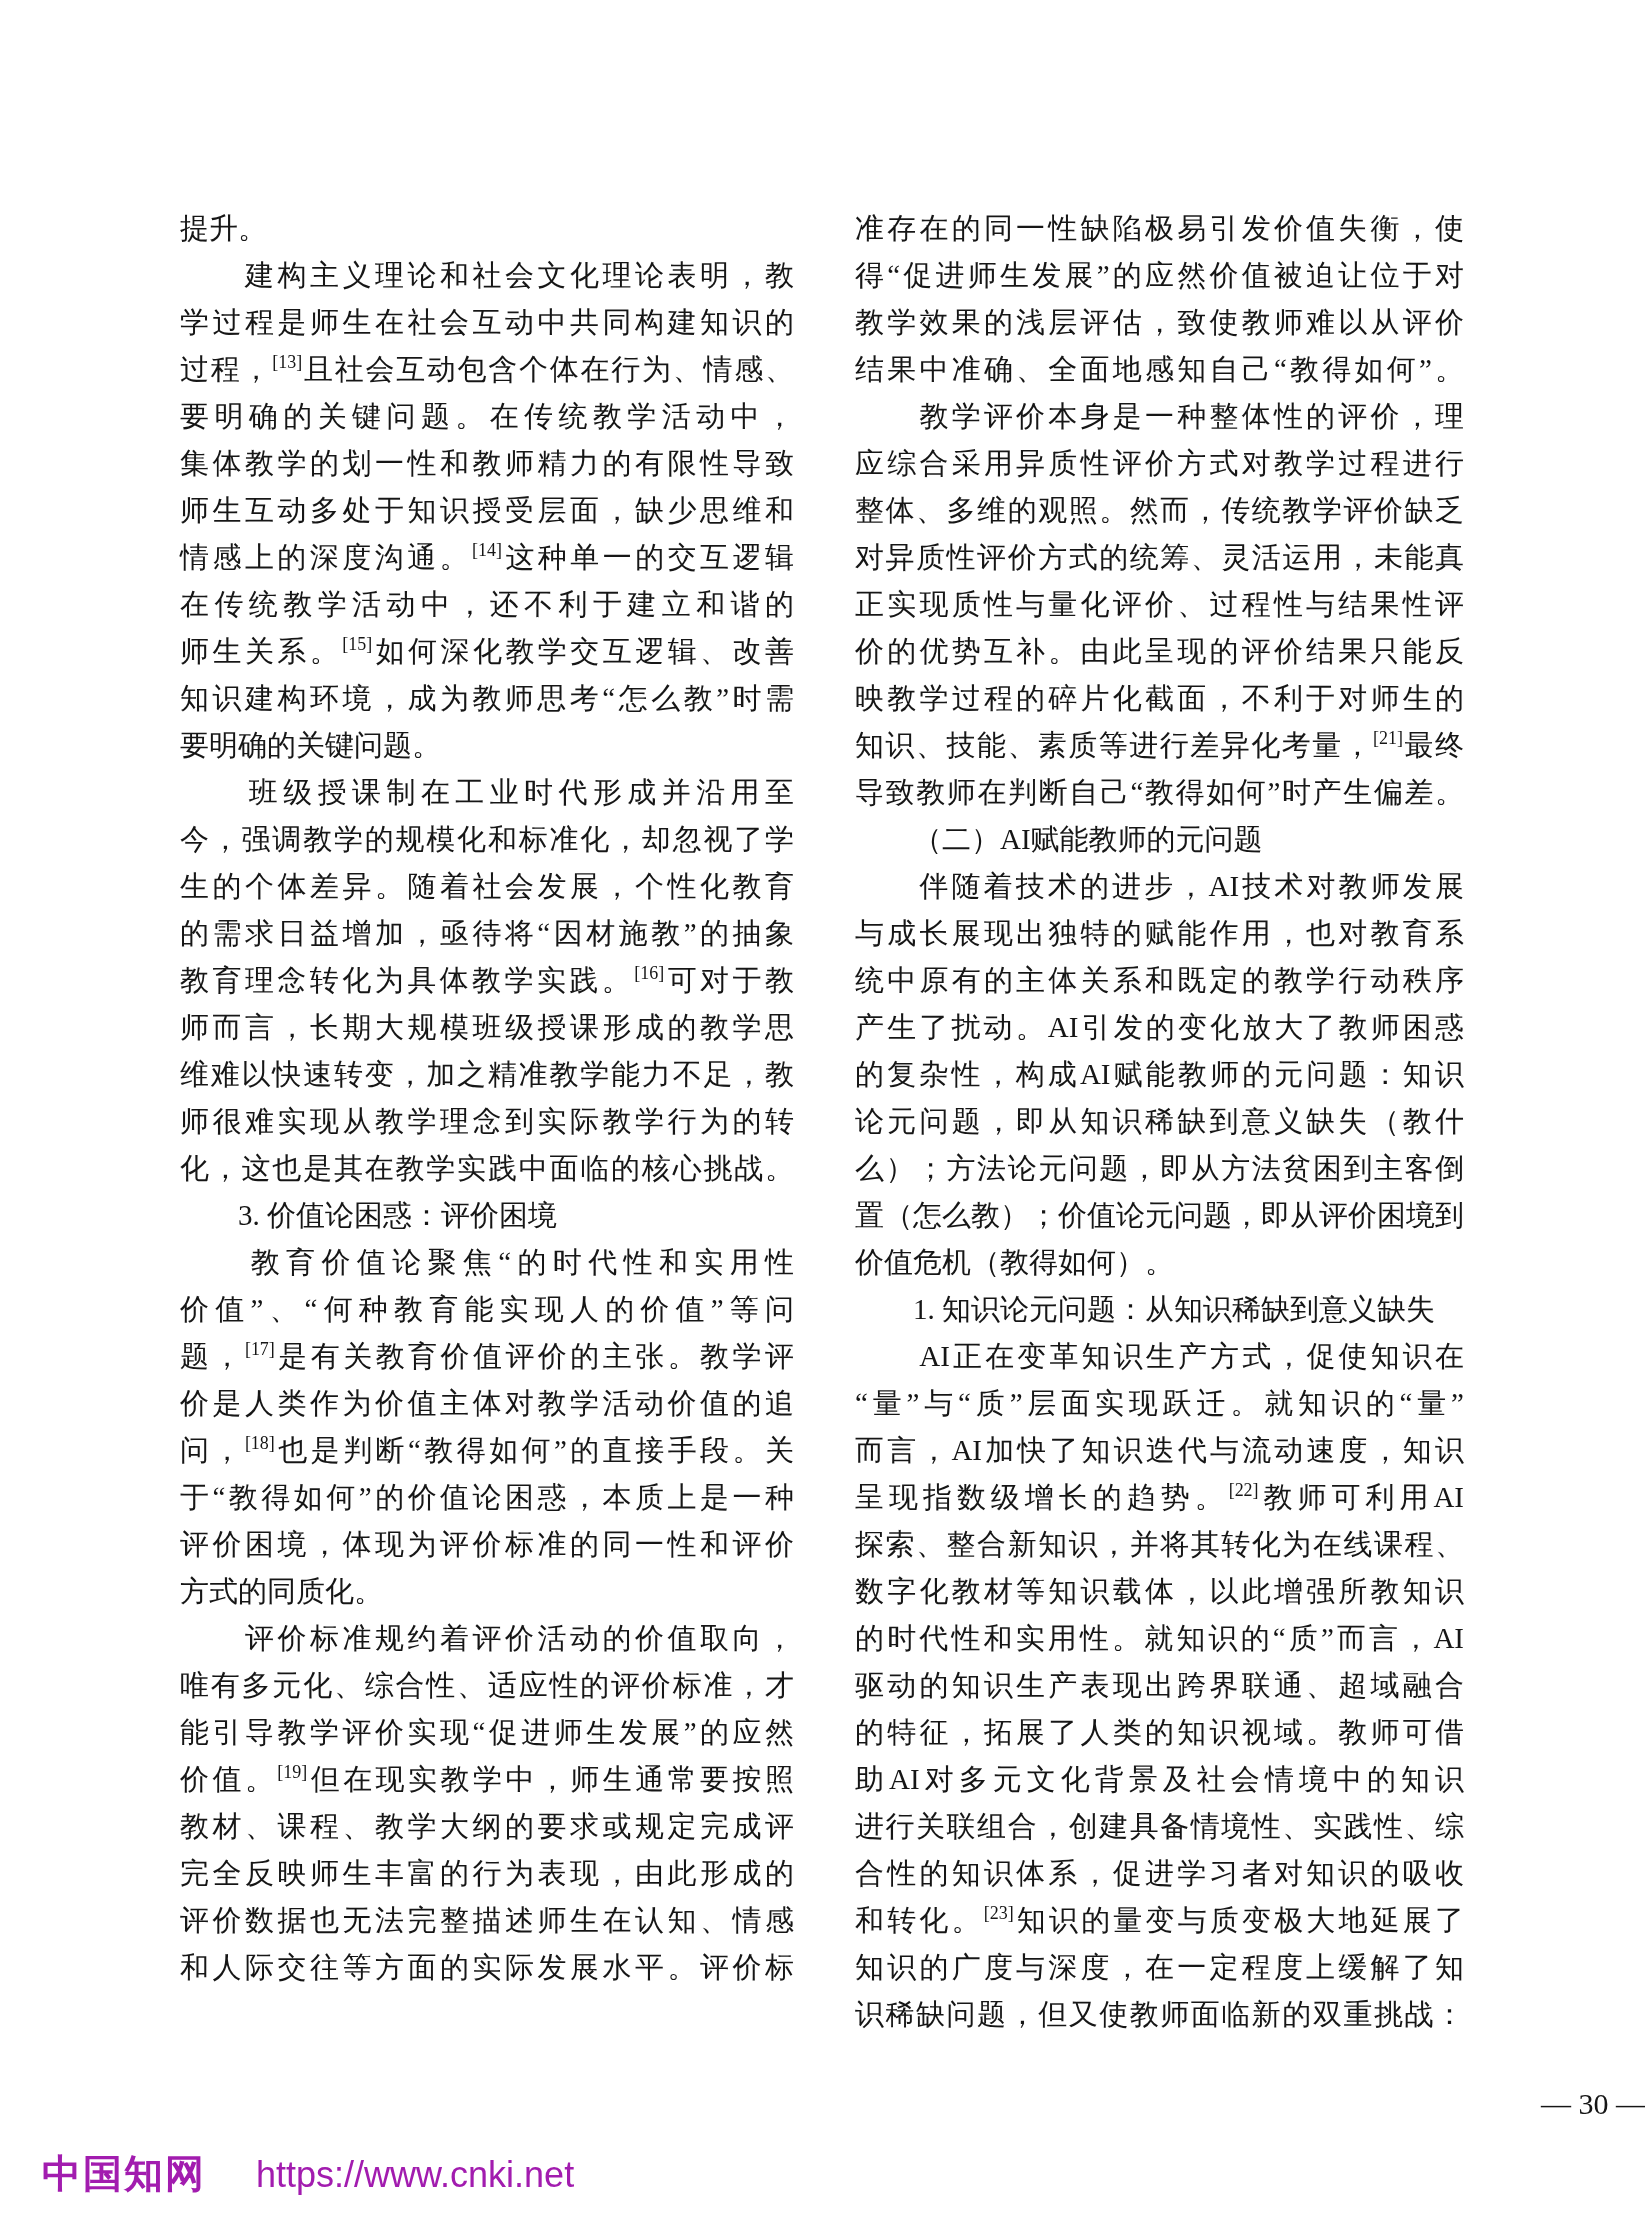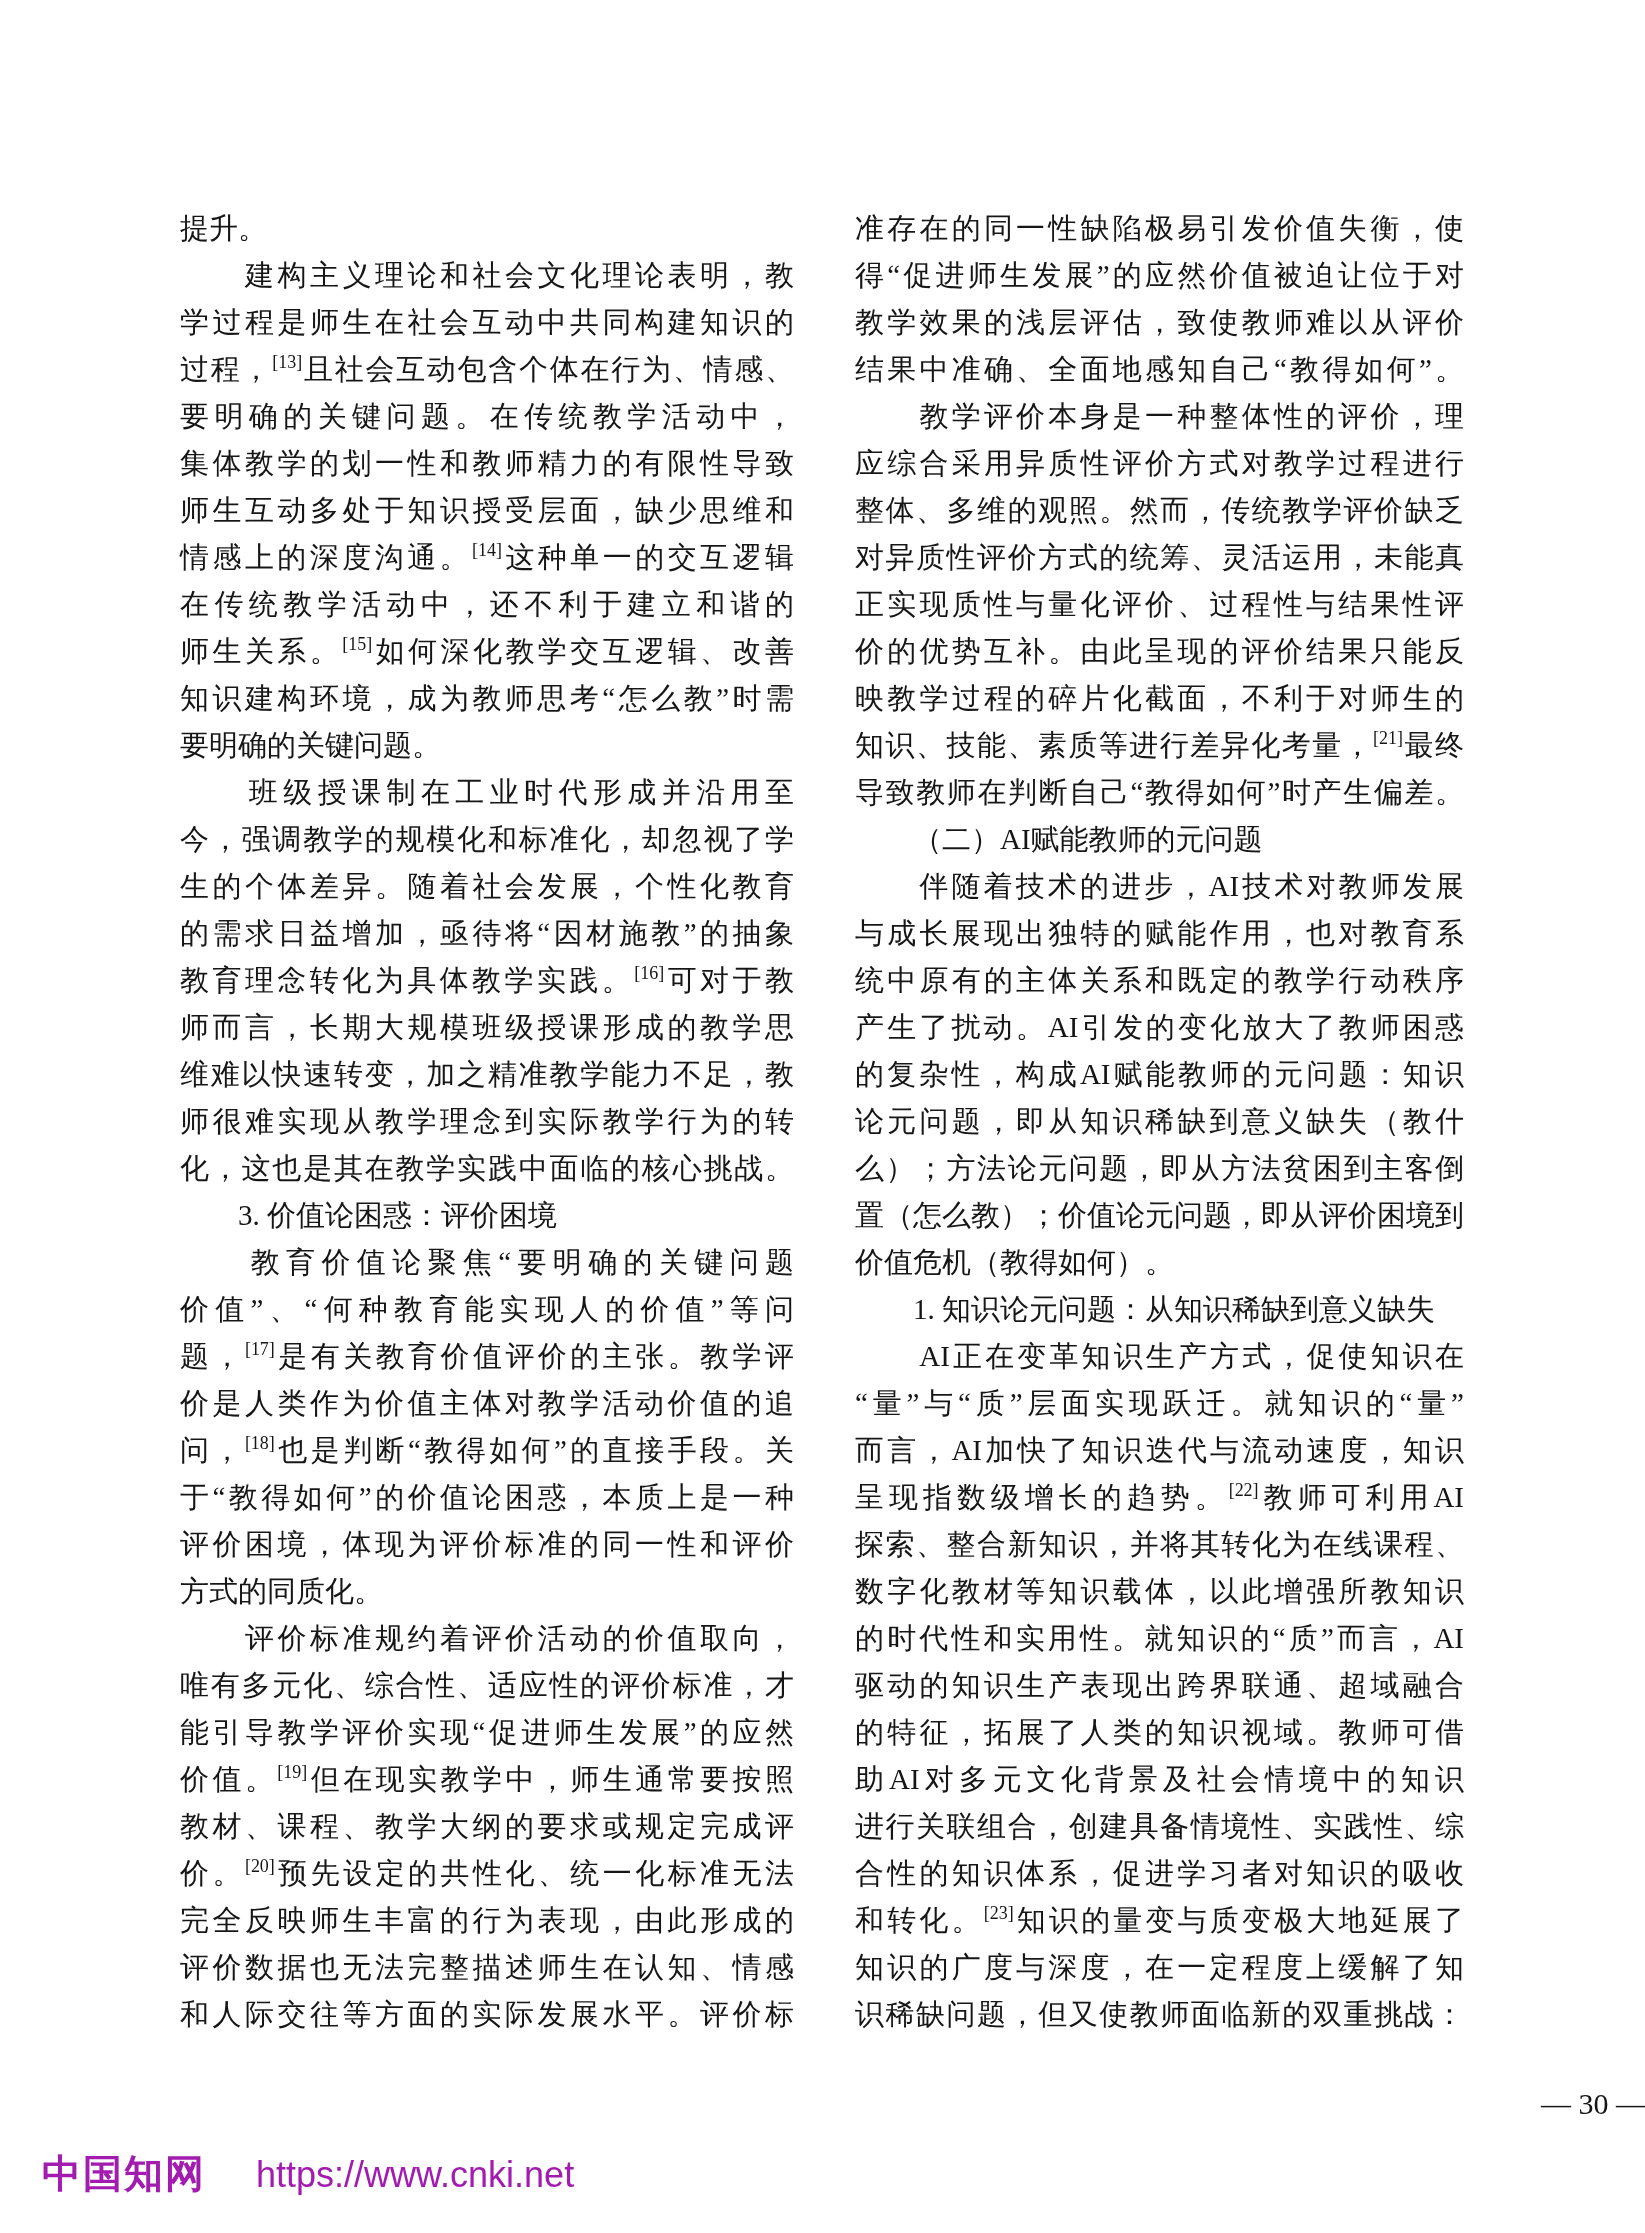--- a/index.html
+++ b/index.html
@@ -88,34 +88,33 @@
       <div class="line j">　　班级授课制在工业时代形成并沿用至</div>
       <div class="line j">今，强调教学的规模化和标准化，却忽视了学</div>
       <div class="line j">生的个体差异。随着社会发展，个性化教育</div>
       <div class="line j">的需求日益增加，亟待将“因材施教”的抽象</div>
       <div class="line j">教育理念转化为具体教学实践。<sup>[16]</sup>可对于教</div>
       <div class="line j">师而言，长期大规模班级授课形成的教学思</div>
       <div class="line j">维难以快速转变，加之精准教学能力不足，教</div>
       <div class="line j">师很难实现从教学理念到实际教学行为的转</div>
       <div class="line j">化，这也是其在教学实践中面临的核心挑战。</div>
       <div class="line">　　3. 价值论困惑：评价困境</div>
-      <div class="line j">　　教育价值论聚焦“要明确的关键问题</div>
+      <div class="line j">　　教育价值论聚焦“的时代性和实用性</div>
       <div class="line j">价值”、“何种教育能实现人的价值”等问</div>
       <div class="line j">题，<sup>[17]</sup>是有关教育价值评价的主张。教学评</div>
       <div class="line j">价是人类作为价值主体对教学活动价值的追</div>
       <div class="line j">问，<sup>[18]</sup>也是判断“教得如何”的直接手段。关</div>
       <div class="line j">于“教得如何”的价值论困惑，本质上是一种</div>
       <div class="line j">评价困境，体现为评价标准的同一性和评价</div>
       <div class="line">方式的同质化。</div>
       <div class="line j">　　评价标准规约着评价活动的价值取向，</div>
       <div class="line j">唯有多元化、综合性、适应性的评价标准，才</div>
       <div class="line j">能引导教学评价实现“促进师生发展”的应然</div>
       <div class="line j">价值。<sup>[19]</sup>但在现实教学中，师生通常要按照</div>
       <div class="line j">教材、课程、教学大纲的要求或规定完成评</div>
-      <div class="line j">价。<sup>[20]</sup>预先设定的共性化、统一化标准无法</div>
       <div class="line j">完全反映师生丰富的行为表现，由此形成的</div>
       <div class="line j">评价数据也无法完整描述师生在认知、情感</div>
       <div class="line j">和人际交往等方面的实际发展水平。评价标</div>
     </div>
 
   <div class="column col-right">
       <div class="line j">准存在的同一性缺陷极易引发价值失衡，使</div>
       <div class="line j">得“促进师生发展”的应然价值被迫让位于对</div>
       <div class="line j">教学效果的浅层评估，致使教师难以从评价</div>
       <div class="line j">结果中准确、全面地感知自己“教得如何”。</div>

